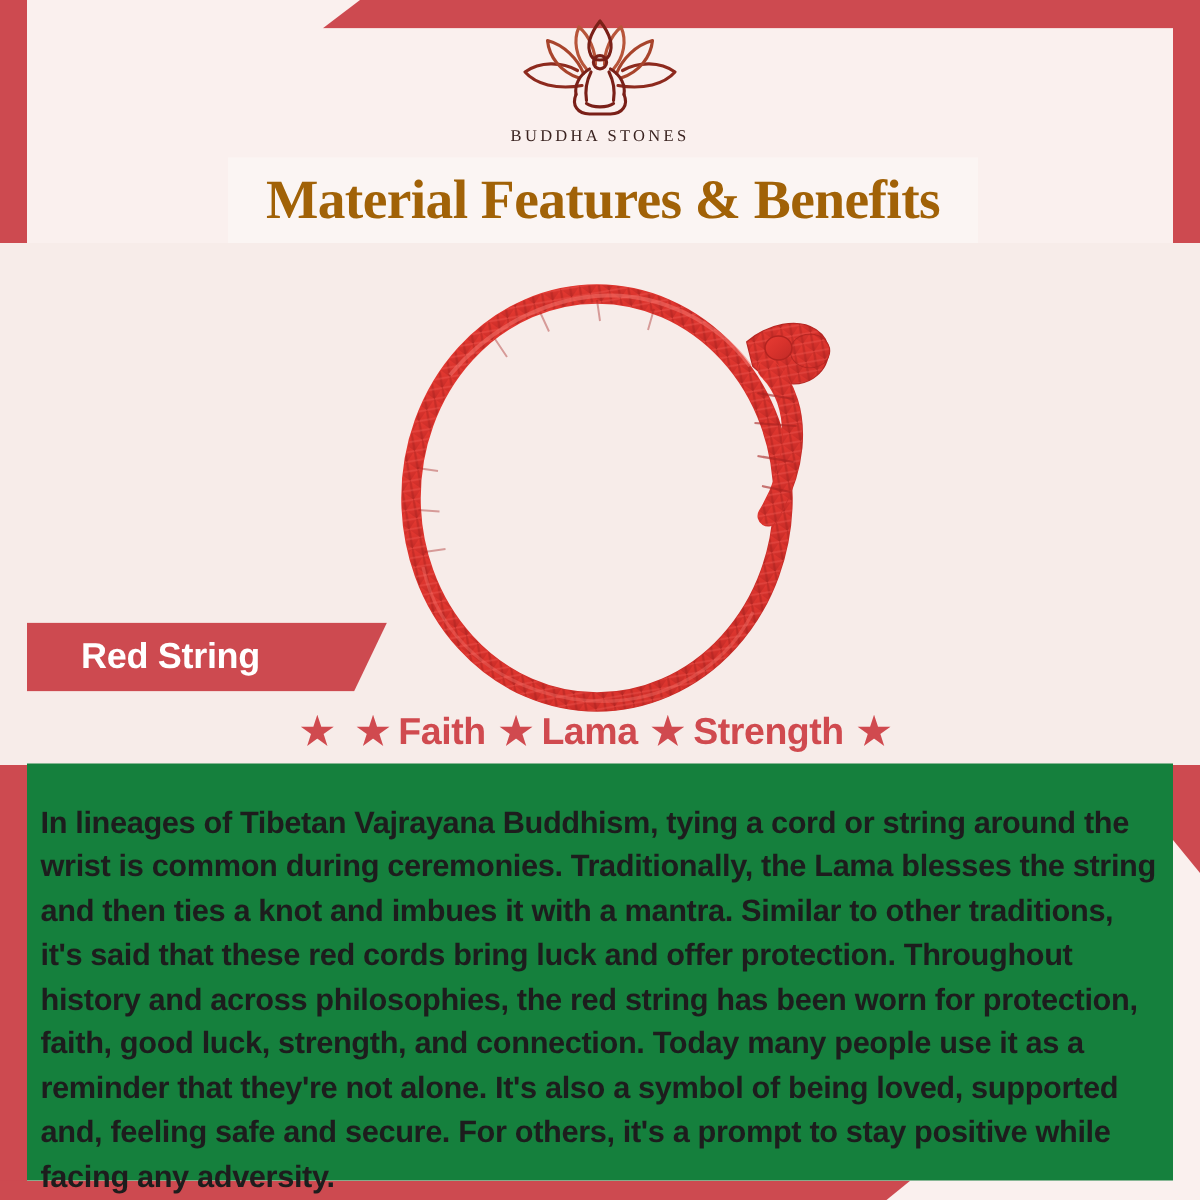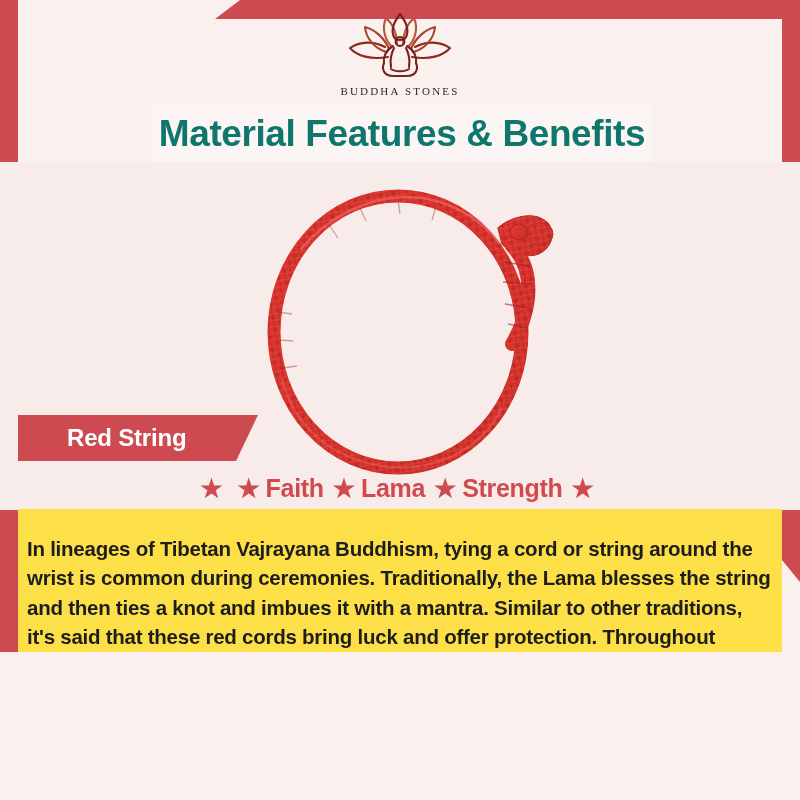--- a/index.html
+++ b/index.html
@@ -4,21 +4,21 @@
 <style>
   html,body{margin:0;padding:0;}
   body{
     width:800px;height:800px;
     font-family:"Liberation Sans", sans-serif;
     background:#faf0ee;
     overflow:hidden;
   }
   #page{
     position:relative;
-    width:800px;height:652px;
+    width:800px;height:800px;
     background:#faf0ee;
     overflow:hidden;
   }
 
   
   .deco-top-bar{
     position:absolute; top:0; left:215px; width:585px; height:19px;
     background:#cd4a50;
     clip-path:polygon(25px 0, 100% 0, 100% 100%, 0 100%);
   }
@@ -55,23 +55,23 @@
 
   .title-band{
     position:absolute; top:105px; left:152px;
     width:500px; height:57px;
     background:#fbf5f3;
     display:flex; align-items:center; justify-content:center;
   }
   .title-text{
     font-size:37px;
     font-weight:bold;
-    color:#0f766e;
+    color:#a16207;
     letter-spacing:-0.4px;
-    font-family:Liberation Sans, sans-serif;
+    font-family:Liberation Serif, serif;
     white-space:nowrap;
   }
 
   
   .photo-area{
     position:absolute; top:162px; left:0; width:800px; height:348px;
     background:#f7ece9;
     overflow:hidden;
   }
   .bracelet-svg{
@@ -83,21 +83,21 @@
     position:absolute; top:415px; left:18px;
     height:46px; width:240px;
     background:#cd4a50;
     clip-path:polygon(0 0, 100% 0, calc(100% - 22px) 100%, 0 100%);
     display:flex; align-items:center;
   }
   .banner-text{
     color:#ffffff;
     font-size:24px;
     font-weight:bold;
-    margin-left:49px;
+    margin-left:36px;
     letter-spacing:-0.2px;
     white-space:nowrap;
   }
 
   
   .benefits{
     position:absolute; top:468px; left:18px; width:764px;
     height:40px;
     display:flex; align-items:center; justify-content:center;
     gap:0px;
@@ -116,21 +116,21 @@
     font-size:25px;
     line-height:1;
     color:#d04a4f;
     margin-right:6px;
   }
 
   
   .desc-area{
     position:absolute; top:509px; left:18px;
     width:764px; height:278px;
-    background:#fde047;
+    background:#15803d;
   }
   .desc-text{
     position:absolute; top:4px; left:9px; width:748px;
     font-size:20.5px;
     line-height:29.5px;
     font-weight:bold;
     color:#1d1d1d;
     letter-spacing:-0.25px;
   }
 </style>

